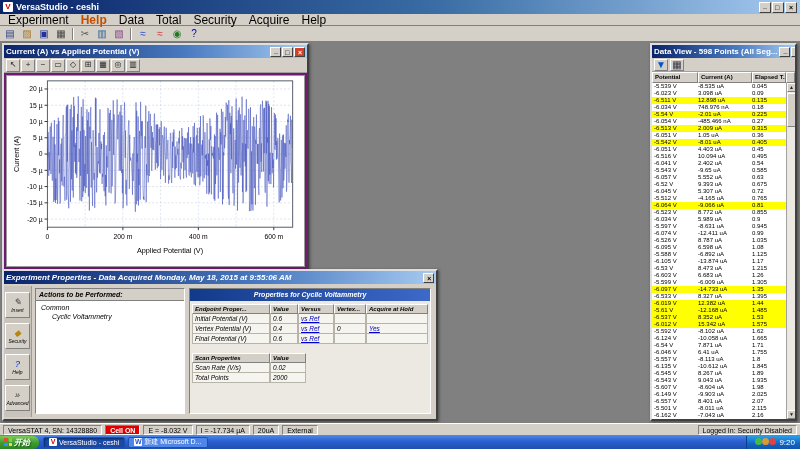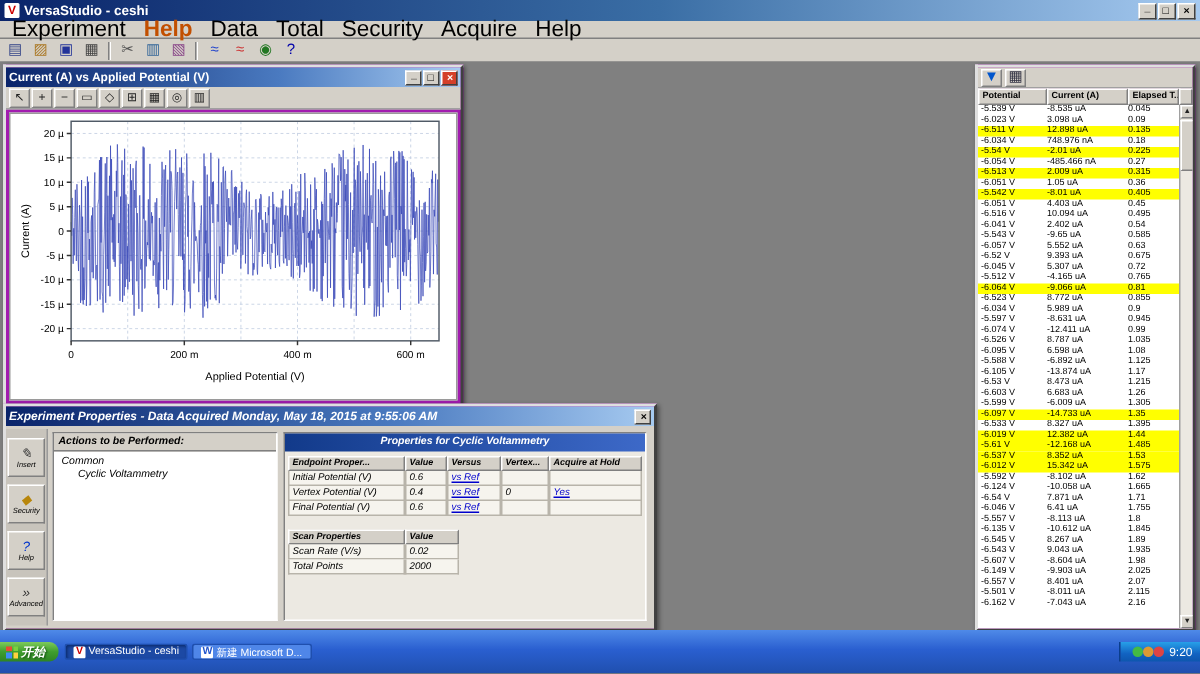--- a/index.html
+++ b/index.html
@@ -21,32 +21,32 @@
   .b-close::before{content:"×";position:absolute;left:3px;top:0;}
   .close-red{background:#d4402a;color:#fff;}
   .child-title{display:flex;align-items:center;gap:2px;height:13px;padding:0 2px;
                background:linear-gradient(90deg,#0a246a,#4a7ac0 60%,#a6caf0);color:#fff;
                font-size:8px;font-weight:bold;white-space:nowrap;overflow:hidden;}
   .child-title .tbb{width:11px;height:10px;}
 
   
   .menubar{position:absolute;top:14px;left:0;right:0;height:12px;background:#d4d0c8;display:flex;
            align-items:center;padding-left:2px;border-bottom:1px solid #808080;}
-  .menu-item{padding:0 6px;font-size:15px;}
+  .menu-item{padding:0 6px;font-size:12px;}
   .menu-item.hl{color:#c24f00;font-weight:bold;}
   .toolbar{position:absolute;top:27px;left:0;right:0;height:15px;background:#d4d0c8;display:flex;
            align-items:center;padding-left:2px;border-bottom:1px solid #808080;}
   .icon-strip{display:flex;align-items:center;gap:1px;}
   .tbtn{width:16px;height:14px;display:flex;align-items:center;justify-content:center;border:1px solid transparent;}
   .tbtn .g{font-size:10px;line-height:1;}
   .tsep{width:2px;height:12px;border-left:1px solid #808080;border-right:1px solid #fff;margin:0 2px;}
 
   
   .mdi{position:absolute;top:41px;left:0;right:0;height:382px;background:#808080;}
-  .win{position:absolute;background:#a21caf;border:2px solid;border-color:#dfdfdf #404040 #404040 #dfdfdf;
+  .win{position:absolute;background:#701a75;border:2px solid;border-color:#dfdfdf #404040 #404040 #dfdfdf;
        box-shadow:1px 1px 3px rgba(0,0,0,.45);}
 
   
   .chart-win{left:2px;top:2px;width:307px;height:228px;}
   .child-toolbar{height:15px;background:#d4d0c8;display:flex;align-items:center;gap:1px;padding-left:2px;
                  border-bottom:1px solid #a0a0a0;}
   .child-toolbar .tbtn{width:14px;height:13px;background:#d4d0c8;border:1px solid;border-color:#fff #808080 #808080 #fff;}
   .child-toolbar .g{font-size:8px;}
   .chart-body{position:absolute;top:30px;left:2px;right:2px;bottom:2px;background:#fff;border:1px solid #9a9a9a;}
   .chart-body svg{width:100%;height:100%;display:block;}
@@ -114,21 +114,21 @@
 
   
   .statusbar{position:absolute;left:0;right:0;bottom:13px;height:13px;background:#d4d0c8;border-top:1px solid #fff;
              display:flex;align-items:center;gap:3px;padding:0 3px;font-size:7px;}
   .sseg{height:10px;border:1px solid;border-color:#808080 #fff #fff #808080;display:flex;align-items:center;
         padding:0 4px;white-space:nowrap;}
   .sseg.cell{background:#dd0000;color:#fff;font-weight:bold;}
   .sseg.login{margin-left:auto;}
 
   
-  .taskbar{position:absolute;left:0;right:0;bottom:0;height:29px;color:#fff;display:flex;align-items:center;
+  .taskbar{position:absolute;left:0;right:0;bottom:0;height:14px;color:#fff;display:flex;align-items:center;
            background:linear-gradient(#4f8ae8,#2a5fd0 45%,#1f4fae);margin-top:36px;}
   .start{height:13px;display:flex;align-items:center;gap:2px;padding:0 9px 0 4px;
          background:linear-gradient(#7ecb5a,#3f9e2e 50%,#2e8424);border-radius:0 6px 6px 0;
          font-size:8px;font-weight:bold;font-style:italic;text-shadow:1px 1px 1px #1c5c18;}
   .flag{width:8px;height:8px;display:grid;grid-template-columns:1fr 1fr;grid-template-rows:1fr 1fr;gap:1px;}
   .flag i{display:block;}
   .flag i:nth-child(1){background:#e84b32;}.flag i:nth-child(2){background:#7ad13f;}
   .flag i:nth-child(3){background:#3f8cf3;}.flag i:nth-child(4){background:#ffd23e;}
   .task-area{display:flex;align-items:center;gap:3px;margin-left:4px;flex:1;overflow:hidden;}
   .task{height:11px;display:flex;align-items:center;gap:2px;padding:0 5px;font-size:7px;border-radius:2px;
@@ -292,20 +292,27 @@
             <text x="33" y="133.33333333333334" text-anchor="end" font-size="7" fill="#000" font-family="Liberation Sans, sans-serif">-15 µ</text>
             <line x1="35" y1="147.61111111111111" x2="38" y2="147.61111111111111" stroke="#333"></line>
             <text x="33" y="150.11111111111111" text-anchor="end" font-size="7" fill="#000" font-family="Liberation Sans, sans-serif">-20 µ</text>
             <text x="164.5" y="183" text-anchor="middle" font-size="7.5" fill="#000" font-family="Liberation Sans, sans-serif">Applied Potential (V)</text>
             <text x="9" y="80.5" text-anchor="middle" font-size="7.5" fill="#000" transform="rotate(-90 9 80.5)" font-family="Liberation Sans, sans-serif">Current (A)</text>
           </svg>
       </div>
     </div>
 
     <div class="win data-win">
+      <div class="child-title">
+        <span>Data View - 598 Points (All Seg...</span>
+        <span class="tbtns">
+          <span class="tbb b-min"></span>
+          <span class="tbb b-close"></span>
+        </span>
+      </div>
       <div class="dv-toolbar" id="dv-toolbar">
           <span class="tbtn">
             <span class="g" style="color: rgb(0, 85, 204);">▼</span>
           </span>
           <span class="tbtn">
             <span class="g" style="color: rgb(51, 51, 68);">▦</span>
           </span>
         </div>
       <div class="dv-head" id="dv-head">
           <span class="dv-hc">Potential</span>

